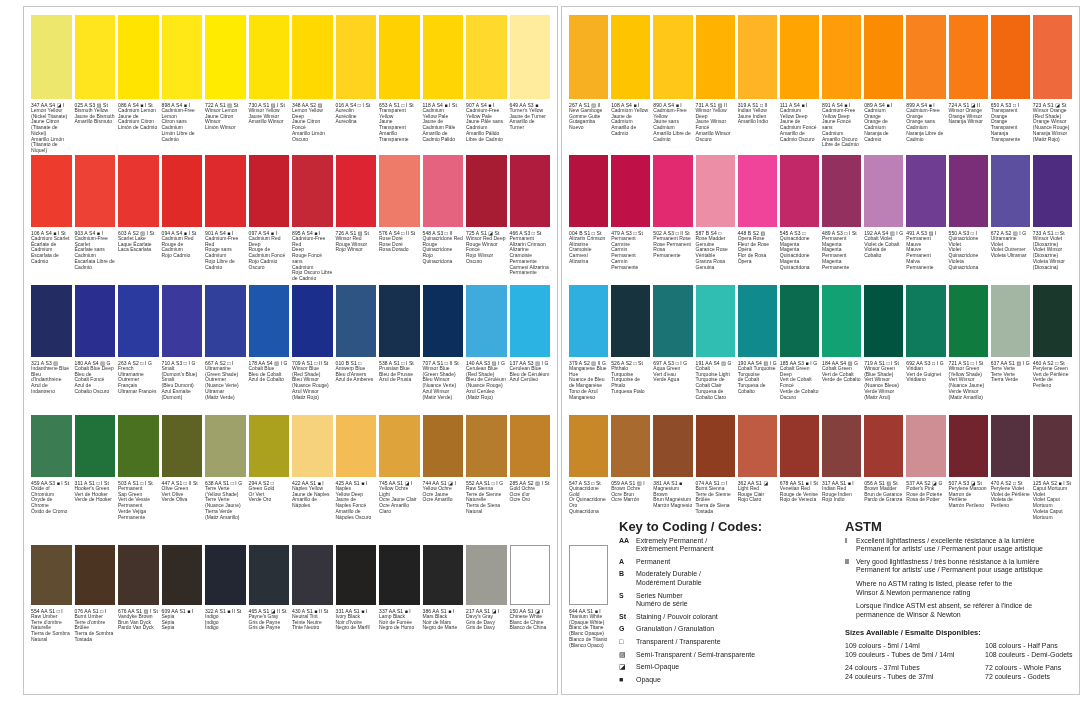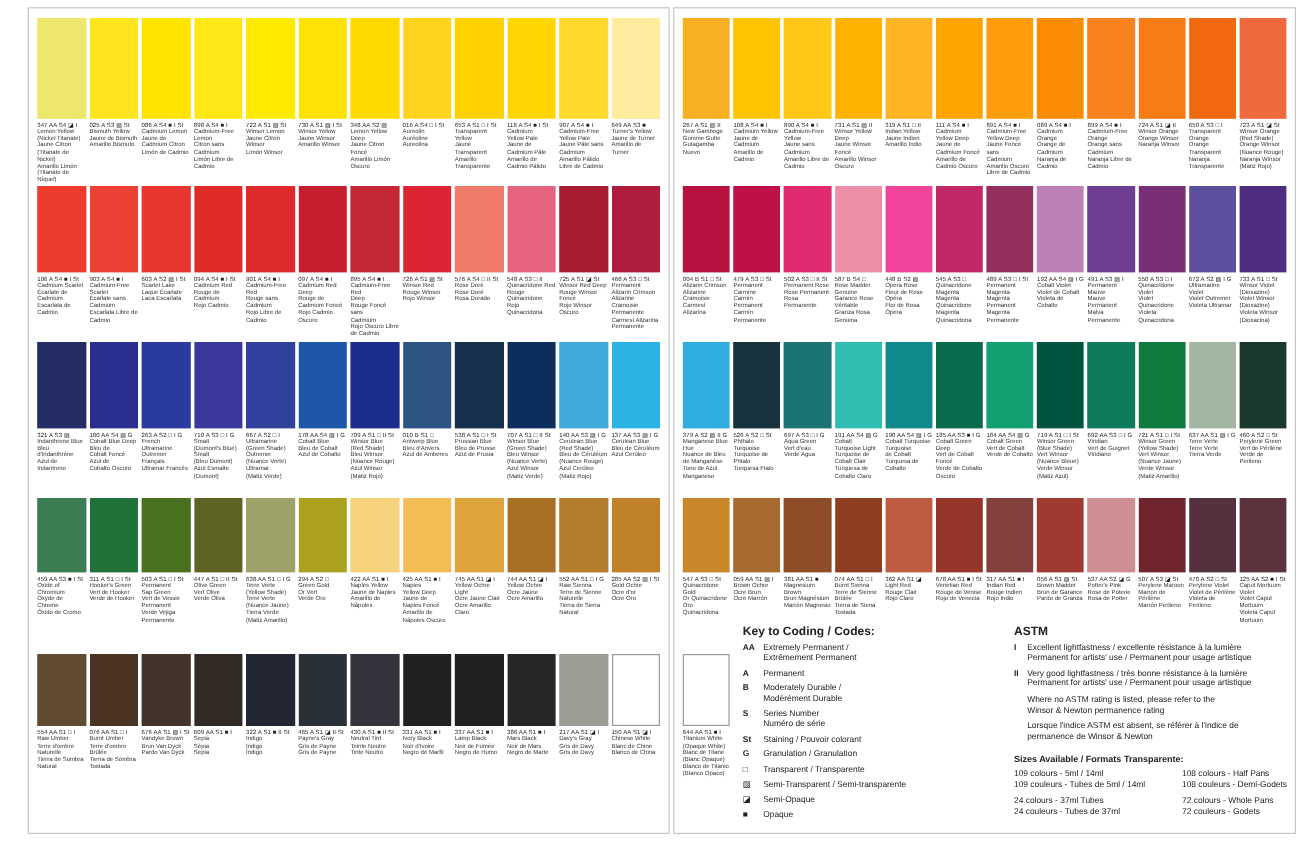--- a/index.html
+++ b/index.html
@@ -13,21 +13,21 @@
   .cell{position:relative;}
   .sw{width:100%;}
   .r0 .sw{height:84px}.r1 .sw{height:72px}.r2 .sw{height:72px}.r3 .sw{height:62px}.r4 .sw{height:60px}
   .sw.white{border:1px solid #9a9a9a;box-sizing:border-box;background:#fff;}
   .code{font-size:5px;line-height:6px;margin-top:3px;white-space:nowrap;letter-spacing:.1px;color:#222;}
   .nline{font-size:5px;line-height:5.7px;color:#333;}
   
   .legend{position:absolute;left:57px;top:516px;width:455px;font-size:7px;line-height:8.6px;color:#222;}
   .key-col{position:absolute;left:0;top:0;width:218px;}
   .astm-col{position:absolute;left:226px;top:0;width:232px;}
-  .lg-title{font-weight:bold;font-size:10px;margin-bottom:5px;}
+  .lg-title{font-weight:bold;font-size:13px;margin-bottom:5px;}
   .kitem{display:flex;margin-bottom:4px;}
   .kitem .sym{width:17px;flex:0 0 17px;font-weight:bold;}
   .aitem{display:flex;margin-bottom:4px;}
   .aitem .sym{width:11px;flex:0 0 11px;font-weight:bold;}
   .anote{margin:5px 0 0 11px;}
   .sizes-title{font-weight:bold;font-size:7.5px;margin:10px 0 4px 0;}
   .sizes{display:flex;}
   .sizes .scol{width:122px;flex:0 0 122px;}
   .sizes .scol + .scol{margin-left:18px;}
   .spair{margin-bottom:5px;}
@@ -998,21 +998,21 @@
             </div>
             <div class="aitem">
               <span class="sym">II</span>
               <span class="ktext">Very good lightfastness / très bonne résistance à la lumière<br>Permanent for artists' use / Permanent pour usage artistique</span>
             </div>
           </div>
         <div id="astm-notes">
             <div class="anote">Where no ASTM rating is listed, please refer to the<br>Winsor &amp; Newton permanence rating</div>
             <div class="anote">Lorsque l'indice ASTM est absent, se référer à l'indice de<br>permanence de Winsor &amp; Newton</div>
           </div>
-        <div class="sizes-title">Sizes Available / Formats Transparente:</div>
+        <div class="sizes-title">Sizes Available / Esmalte Disponibles:</div>
         <div class="sizes">
           <div class="scol" id="sizes-col1">
               <div class="spair">109 colours - 5ml / 14ml<br>109 couleurs - Tubes de 5ml / 14ml</div>
               <div class="spair">24 colours - 37ml Tubes<br>24 couleurs - Tubes de 37ml</div>
             </div>
           <div class="scol" id="sizes-col2">
               <div class="spair">108 colours - Half Pans<br>108 couleurs - Demi-Godets</div>
               <div class="spair">72 colours - Whole Pans<br>72 couleurs - Godets</div>
             </div>
         </div>

